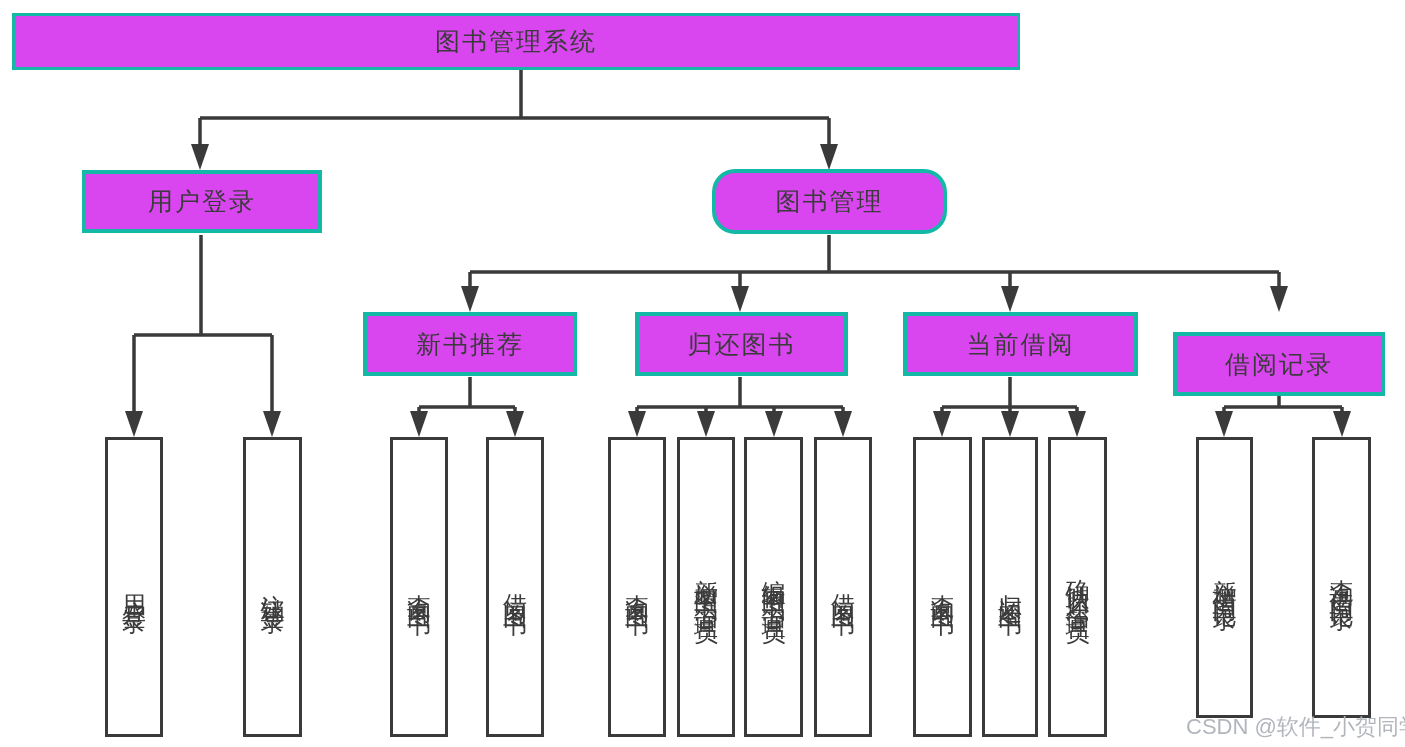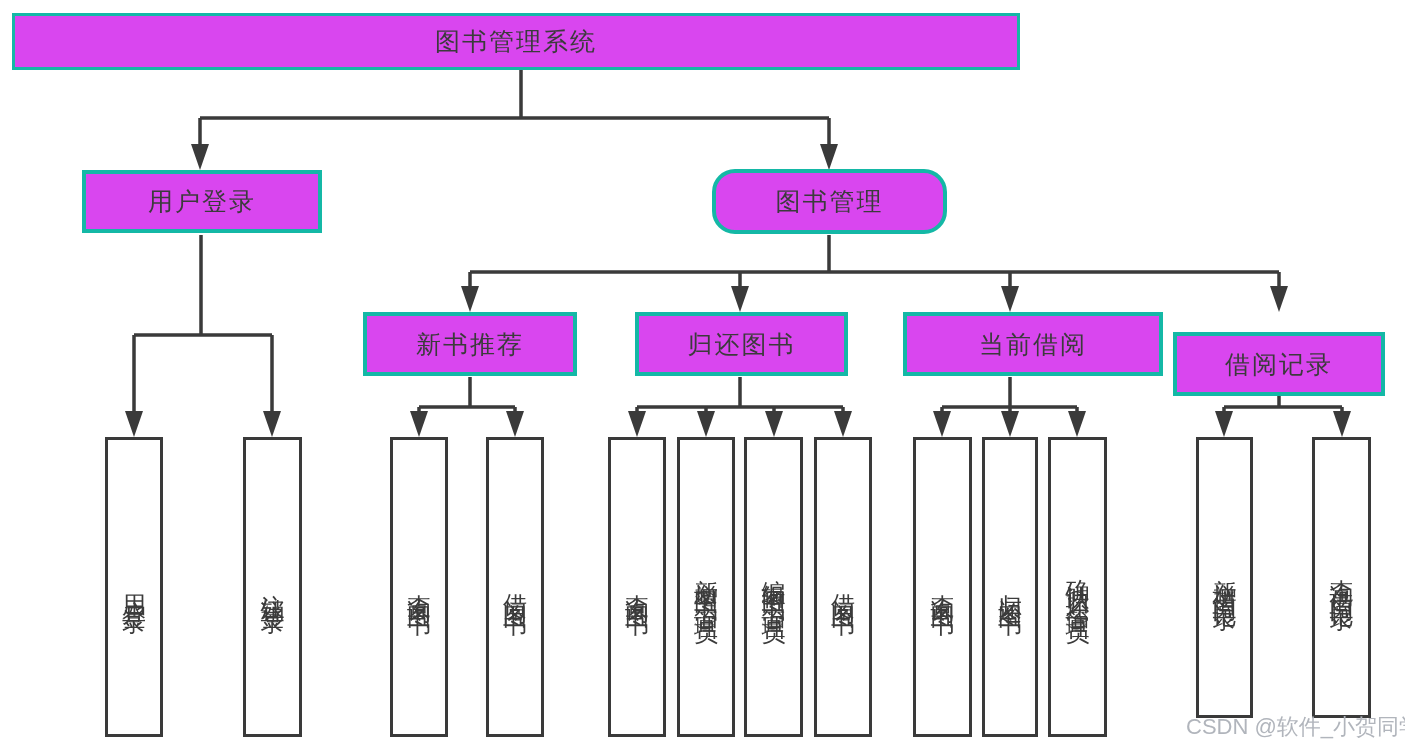--- a/index.html
+++ b/index.html
@@ -101,21 +101,21 @@
   <div class="node" style="left:712px; top:169px; width:235px; height:65px;border-radius:23px;">
     <span>图书管理</span>
   </div>
 
   <div class="node" style="left:363px; top:312px; width:214px; height:64px;">
     <span>新书推荐</span>
   </div>
   <div class="node" style="left:635px; top:312px; width:213px; height:64px;">
     <span>归还图书</span>
   </div>
-  <div class="node" style="left:903px; top:312px; width:260px; height:64px;">
+  <div class="node" style="left:903px; top:312px; width:235px; height:64px;">
     <span>当前借阅</span>
   </div>
   <div class="node" style="left:1173px; top:312px; width:212px; height:64px;margin-top:20px;">
     <span>借阅记录</span>
   </div>
 
   <div class="leaf" style="left:105px; width:58px;">
     <span>用户登录</span>
   </div>
   <div class="leaf" style="left:243px; width:59px;">

